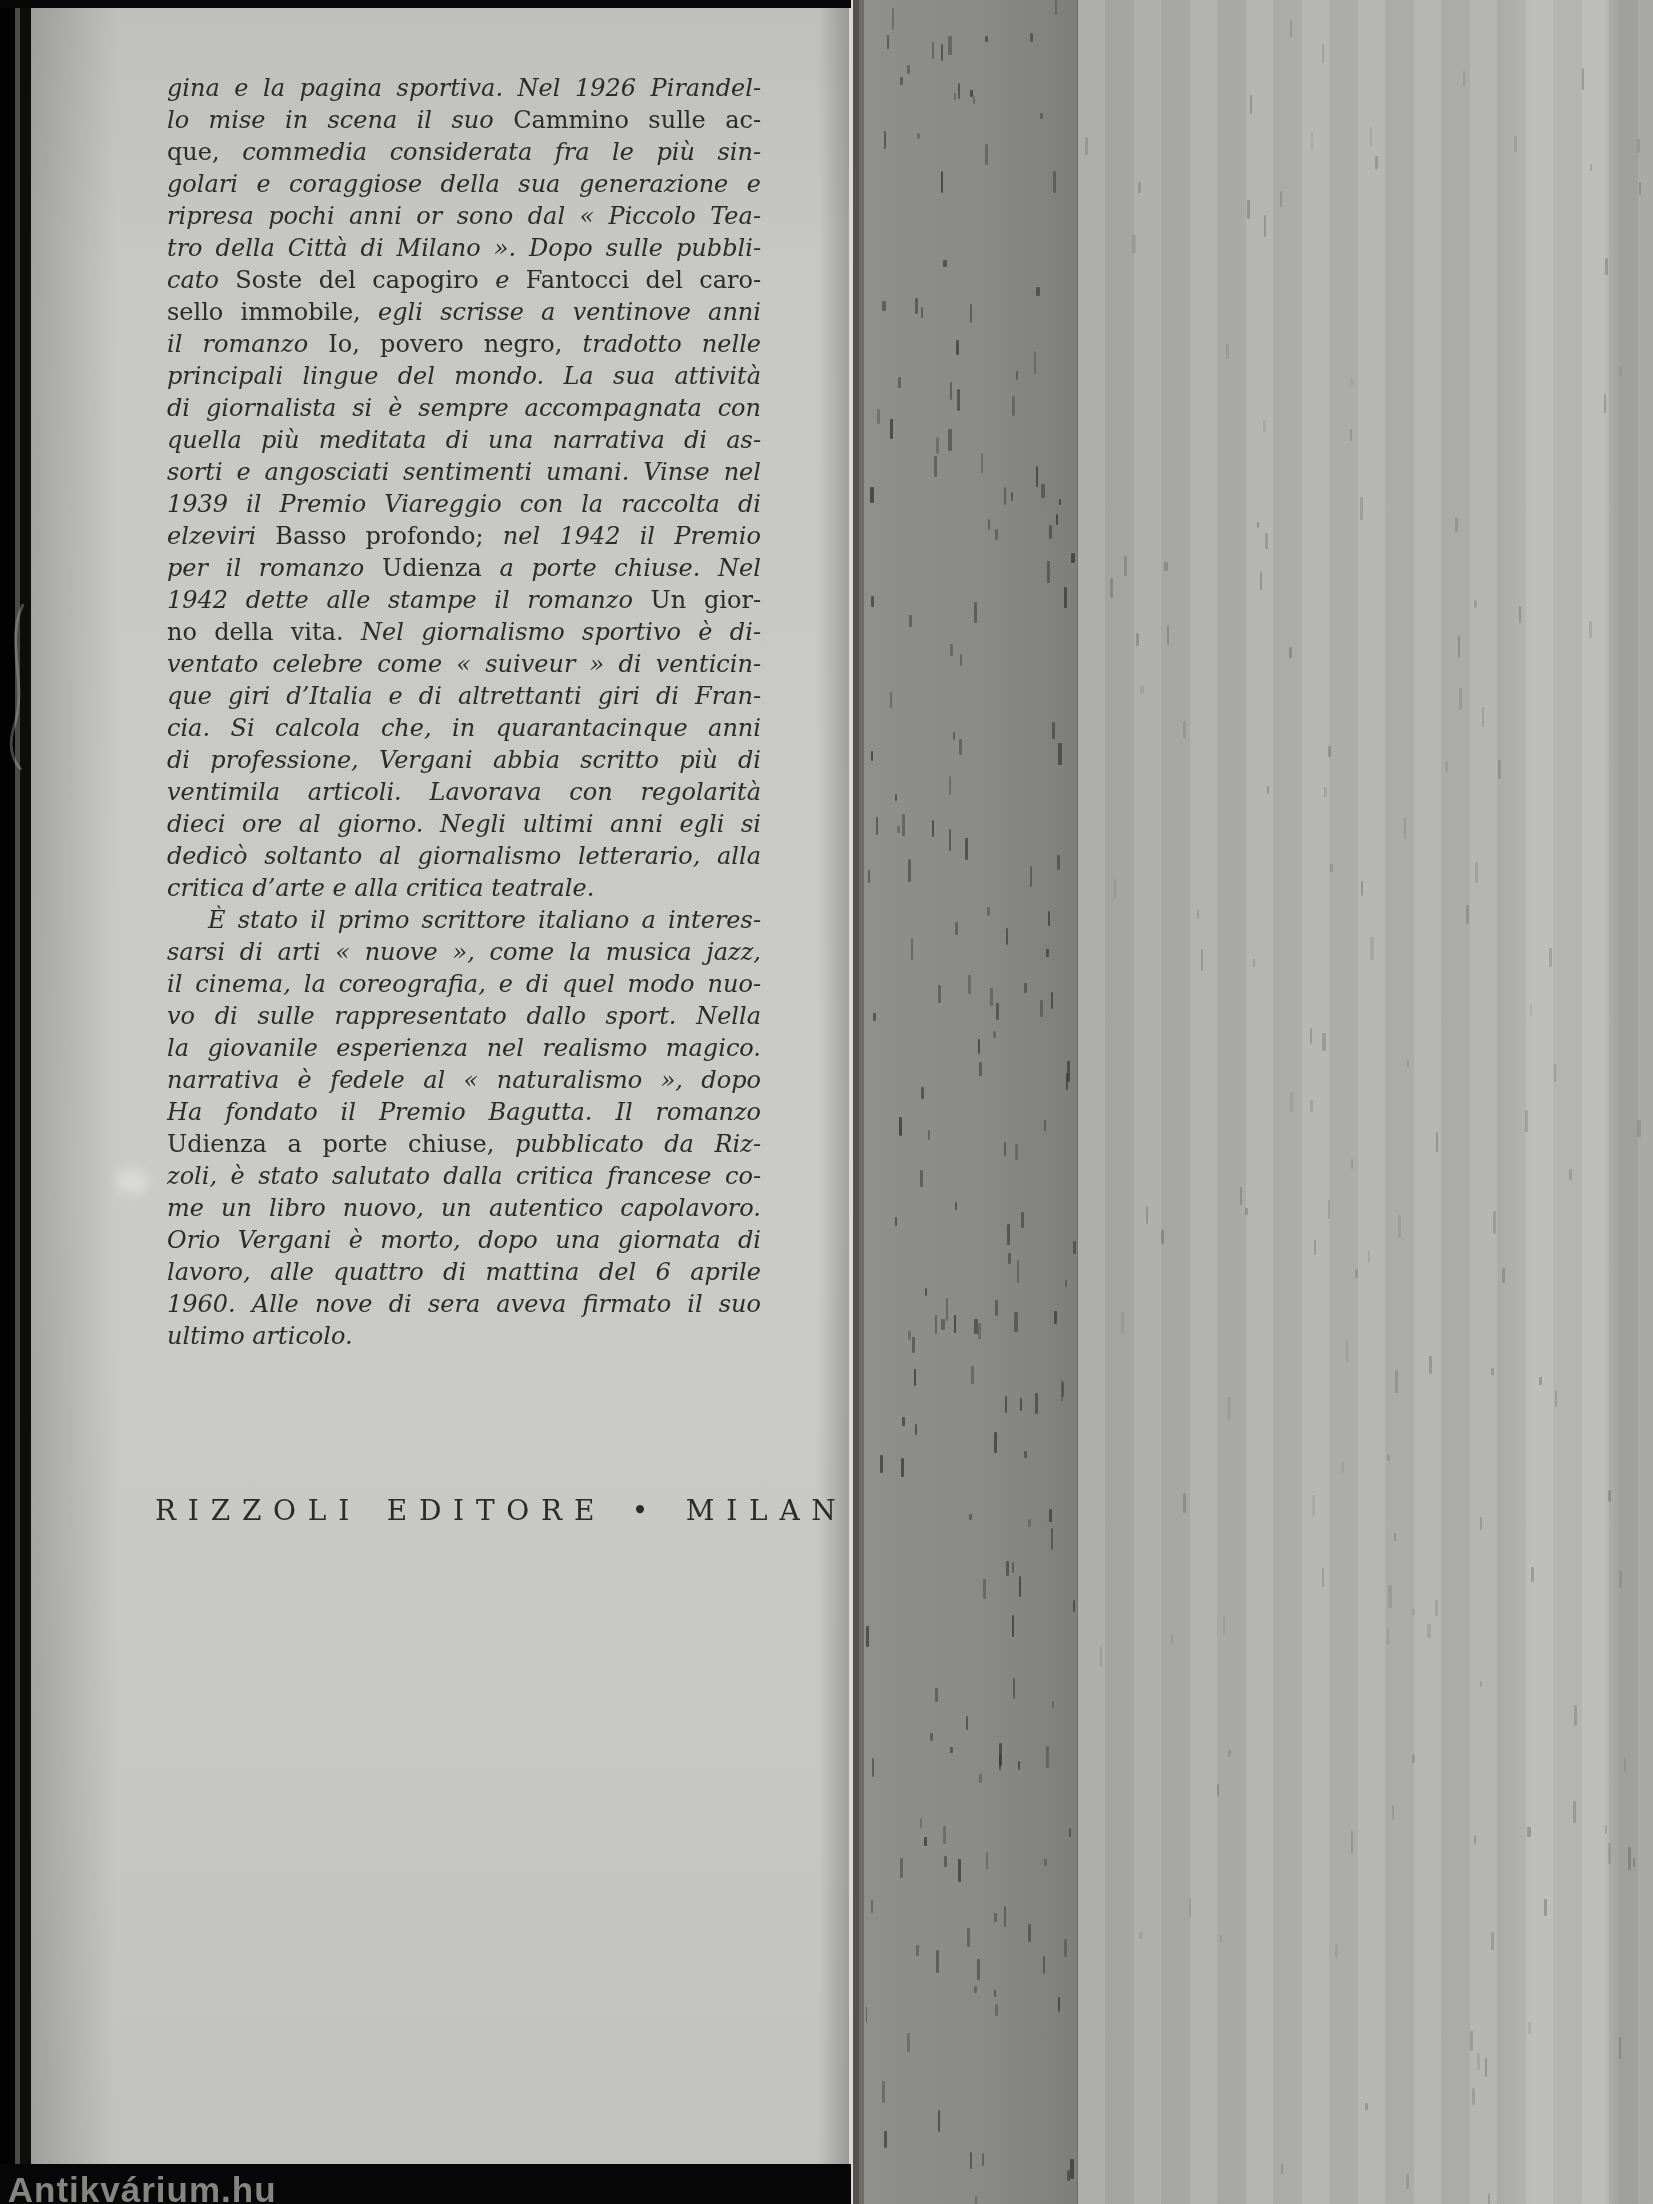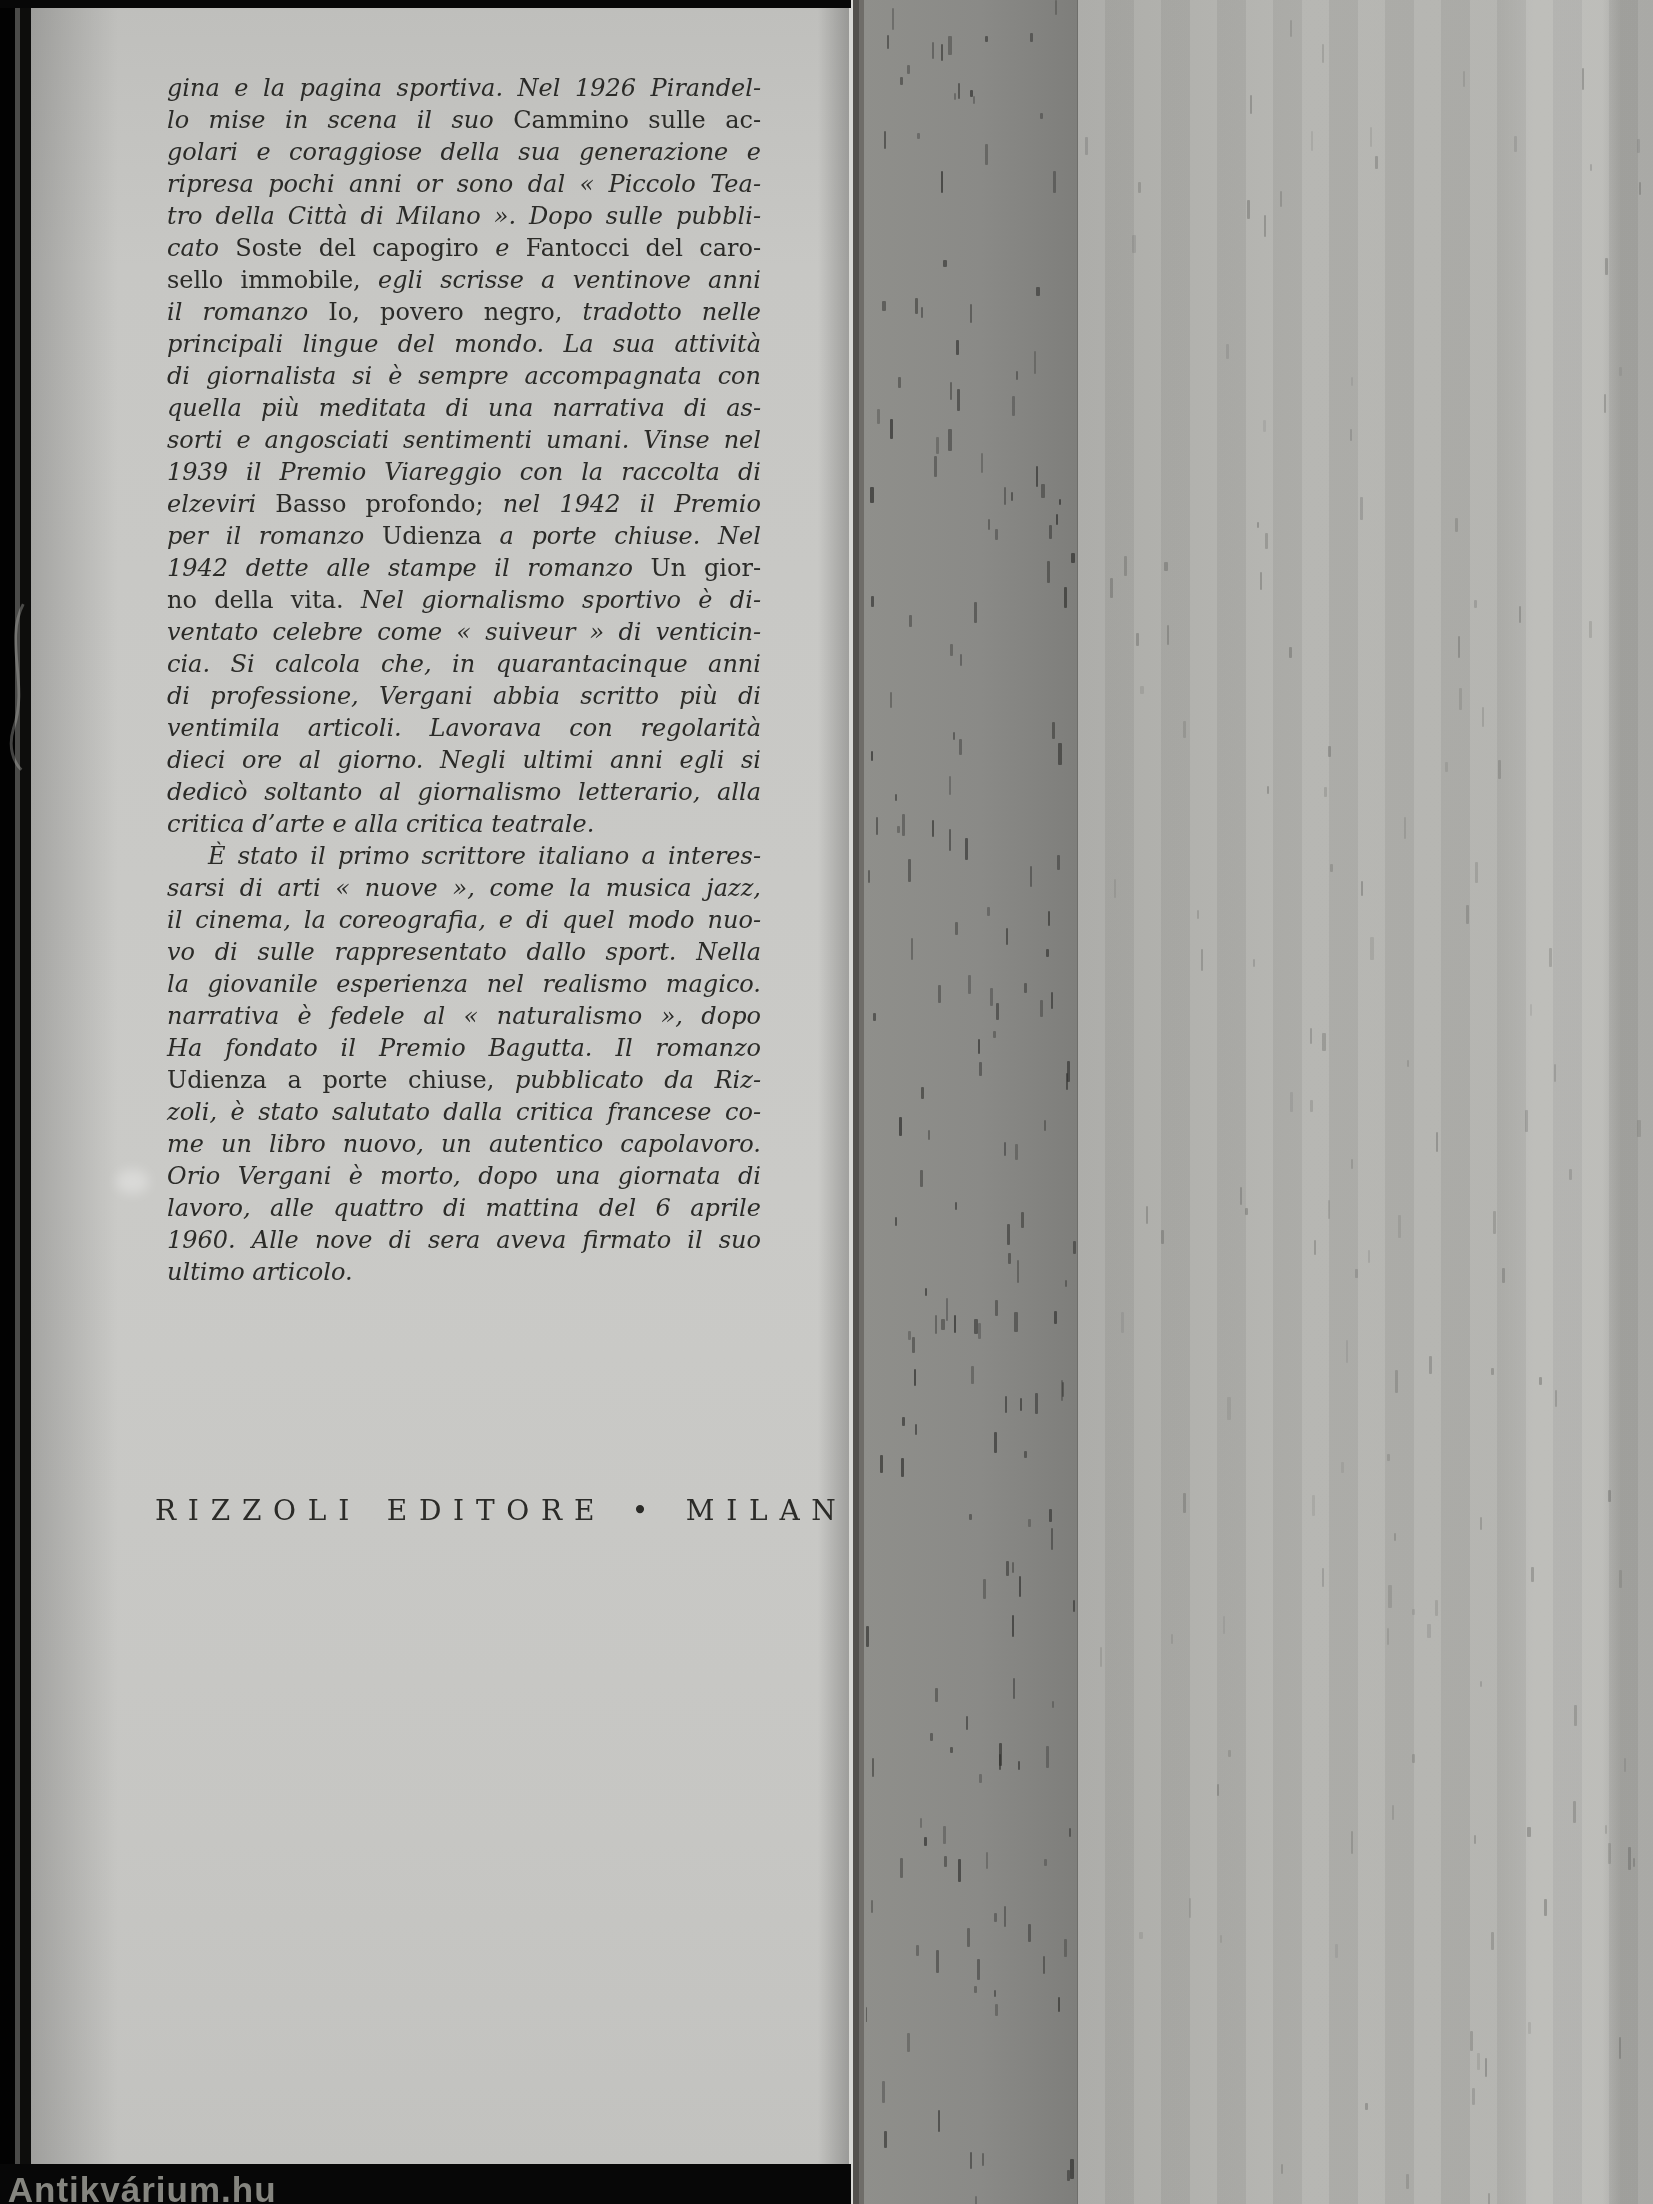--- a/index.html
+++ b/index.html
@@ -99,36 +99,38 @@
     </svg>
   </div>
 
   <div class="page">
     <div class="page-smudge"></div>
   </div>
 
   <div class="text-block">
       <div class="line"><span class="italic">gina e la pagina sportiva. Nel 1926 Pirandel-</span></div>
       <div class="line"><span class="italic">lo mise in scena il suo </span><span class="roman">Cammino sulle ac-</span></div>
+      <div class="line"><span class="roman">que,</span><span class="italic"> commedia considerata fra le più sin-</span></div>
       <div class="line"><span class="italic">golari e coraggiose della sua generazione e</span></div>
       <div class="line"><span class="italic">ripresa pochi anni or sono dal « Piccolo Tea-</span></div>
       <div class="line"><span class="italic">tro della Città di Milano ». Dopo sulle pubbli-</span></div>
       <div class="line"><span class="italic">cato </span><span class="roman">Soste del capogiro</span><span class="italic"> e </span><span class="roman">Fantocci del caro-</span></div>
       <div class="line"><span class="roman">sello immobile,</span><span class="italic"> egli scrisse a ventinove anni</span></div>
       <div class="line"><span class="italic">il romanzo </span><span class="roman">Io, povero negro,</span><span class="italic"> tradotto nelle</span></div>
       <div class="line"><span class="italic">principali lingue del mondo. La sua attività</span></div>
       <div class="line"><span class="italic">di giornalista si è sempre accompagnata con</span></div>
       <div class="line"><span class="italic">quella più meditata di una narrativa di as-</span></div>
       <div class="line"><span class="italic">sorti e angosciati sentimenti umani. Vinse nel</span></div>
       <div class="line"><span class="italic">1939 il Premio Viareggio con la raccolta di</span></div>
       <div class="line"><span class="italic">elzeviri </span><span class="roman">Basso profondo;</span><span class="italic"> nel 1942 il Premio</span></div>
       <div class="line"><span class="italic">per il romanzo </span><span class="roman">Udienza</span><span class="italic"> a porte chiuse. Nel</span></div>
       <div class="line"><span class="italic">1942 dette alle stampe il romanzo </span><span class="roman">Un gior-</span></div>
       <div class="line"><span class="roman">no della vita.</span><span class="italic"> Nel giornalismo sportivo è di-</span></div>
       <div class="line"><span class="italic">ventato celebre come « suiveur » di venticin-</span></div>
+      <div class="line"><span class="italic">que giri d’Italia e di altrettanti giri di Fran-</span></div>
       <div class="line"><span class="italic">cia. Si calcola che, in quarantacinque anni</span></div>
       <div class="line"><span class="italic">di professione, Vergani abbia scritto più di</span></div>
       <div class="line"><span class="italic">ventimila articoli. Lavorava con regolarità</span></div>
       <div class="line"><span class="italic">dieci ore al giorno. Negli ultimi anni egli si</span></div>
       <div class="line"><span class="italic">dedicò soltanto al giornalismo letterario, alla</span></div>
       <div class="line last"><span class="italic">critica d’arte e alla critica teatrale.</span></div>
       <div class="line indent"><span class="italic">È stato il primo scrittore italiano a interes-</span></div>
       <div class="line"><span class="italic">sarsi di arti « nuove », come la musica jazz,</span></div>
       <div class="line"><span class="italic">il cinema, la coreografia, e di quel modo nuo-</span></div>
       <div class="line"><span class="italic">vo di sulle rappresentato dallo sport. Nella</span></div>

